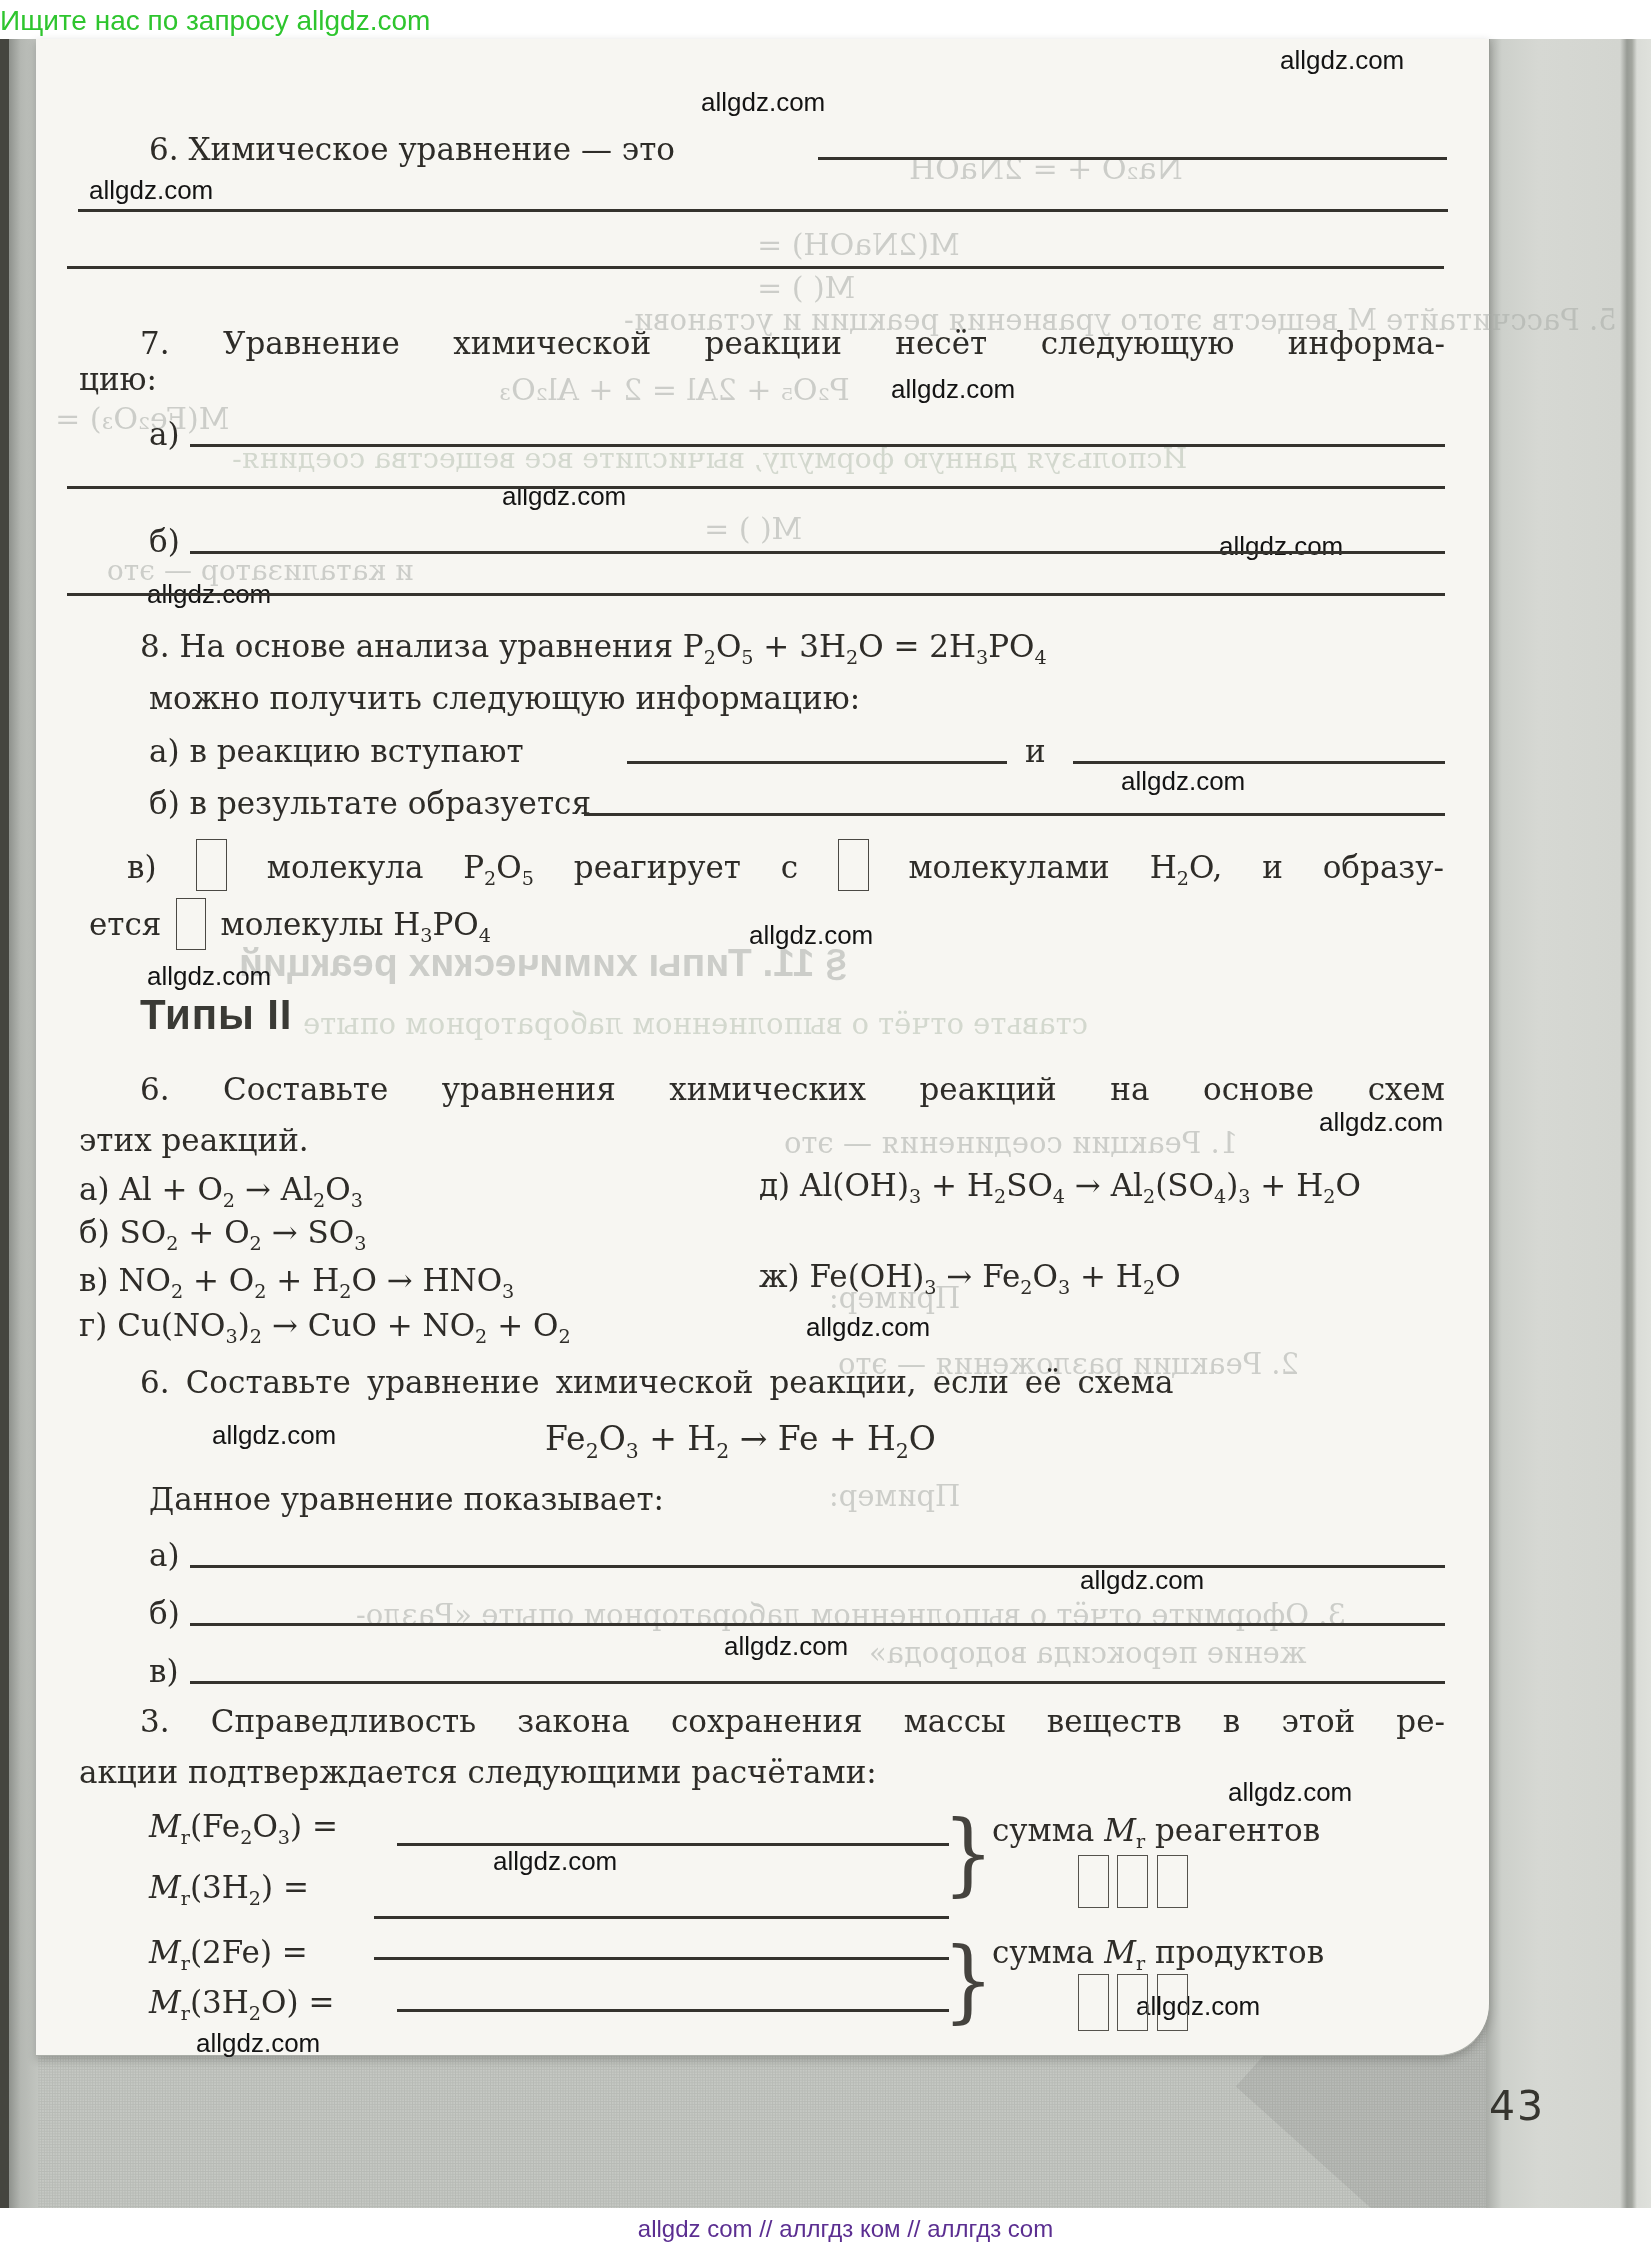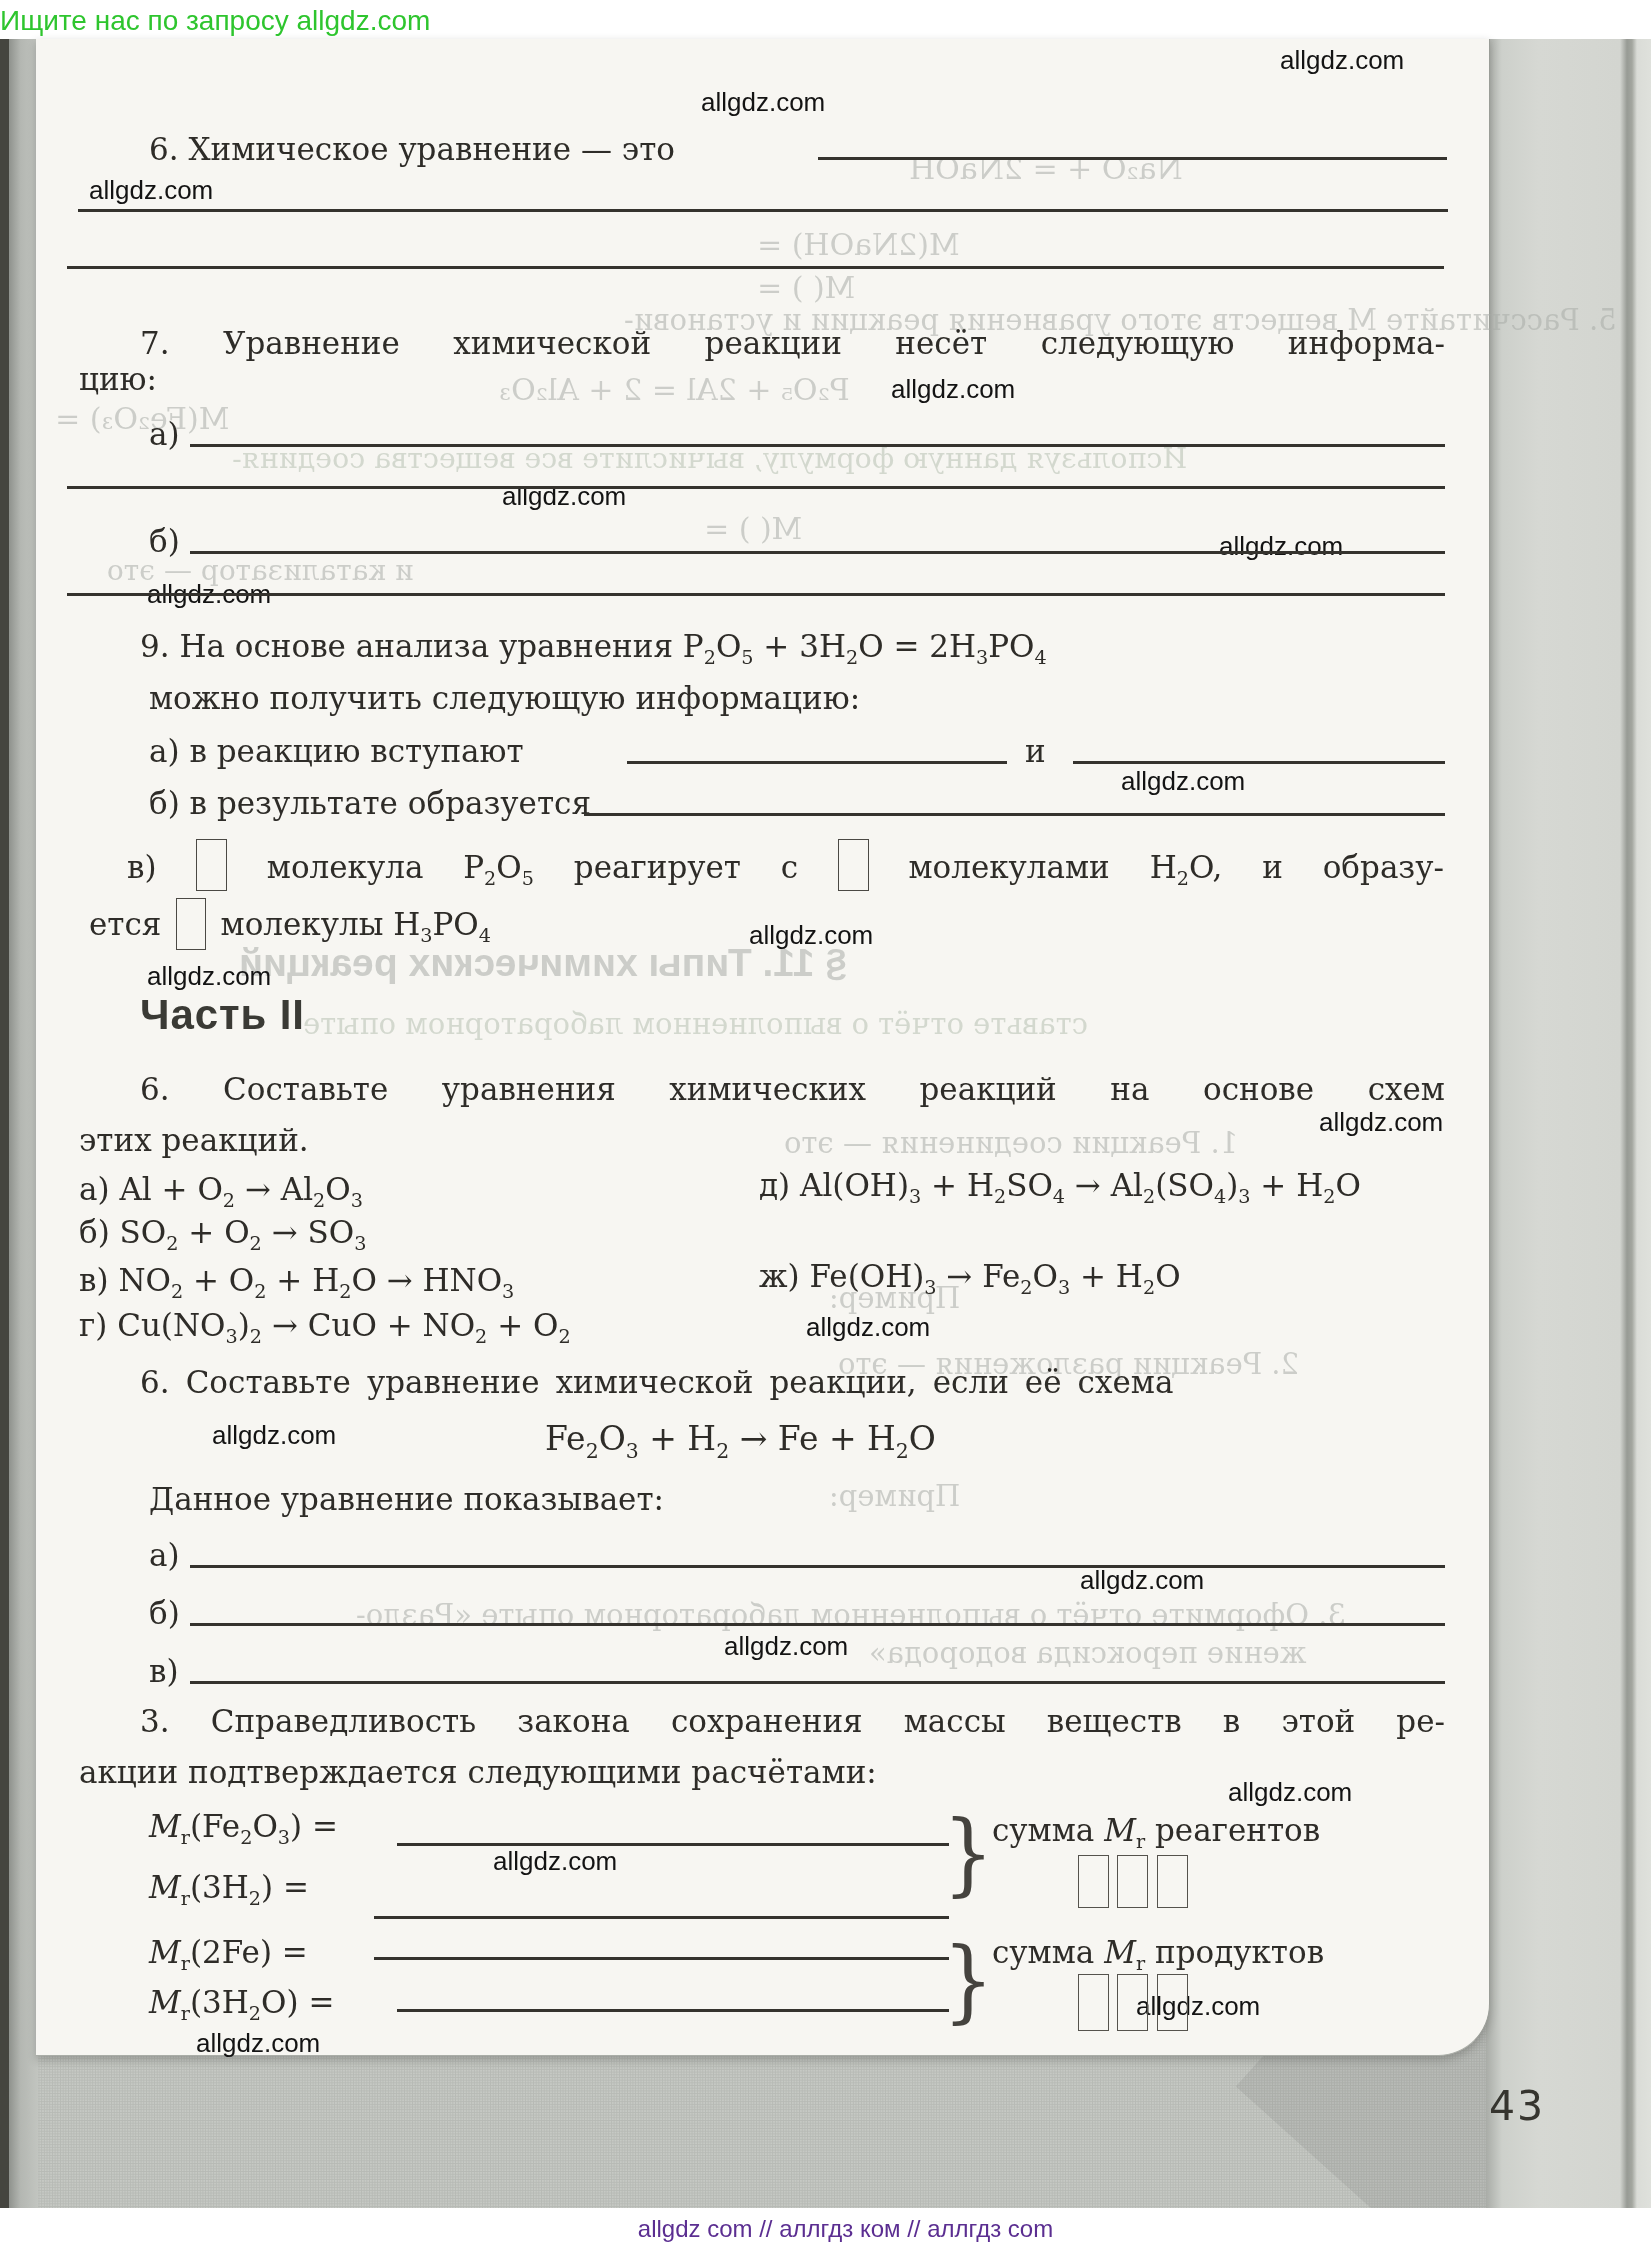--- a/index.html
+++ b/index.html
@@ -112,21 +112,21 @@
 
   <div class="tj" style="left:140px;top:326px;width:1305px">7. Уравнение химической реакции несёт следующую информа-</div>
   <div class="t" style="left:79px;top:362px">цию:</div>
   <div class="t" style="left:149px;top:417px">а)</div>
   <div class="rule" style="left:190px;top:444px;width:1255px"></div>
   <div class="rule" style="left:67px;top:486px;width:1378px"></div>
   <div class="t" style="left:149px;top:524px">б)</div>
   <div class="rule" style="left:190px;top:551px;width:1255px"></div>
   <div class="rule" style="left:67px;top:593px;width:1378px"></div>
 
-  <div class="t" style="left:140px;top:629px"><span>9. На основе анализа уравнения</span> <span>P<sub>2</sub>O<sub>5</sub> + 3H<sub>2</sub>O = 2H<sub>3</sub>PO<sub>4</sub></span></div>
+  <div class="t" style="left:140px;top:629px"><span>8. На основе анализа уравнения</span> <span>P<sub>2</sub>O<sub>5</sub> + 3H<sub>2</sub>O = 2H<sub>3</sub>PO<sub>4</sub></span></div>
   <div class="t" style="left:149px;top:681px">можно получить следующую информацию:</div>
 
   <div class="t" style="left:149px;top:734px">а) в реакцию вступают</div>
   <div class="rule" style="left:627px;top:761px;width:380px"></div>
   <div class="t" style="left:1025px;top:734px">и</div>
   <div class="rule" style="left:1073px;top:761px;width:372px"></div>
 
   <div class="t" style="left:149px;top:786px">б) в результате образуется</div>
   <div class="rule" style="left:584px;top:813px;width:861px"></div>
 
@@ -136,21 +136,21 @@
     <span>молекула P<sub>2</sub>O<sub>5</sub> реагирует с</span>
     <span class="wbox"></span>
     <span>молекулами H<sub>2</sub>O, и образу-</span>
   </div>
   <div class="vrow" style="left:89px;top:898px">
     <span>ется</span>
     <span class="wbox" style="vertical-align:0"></span>
     <span>молекулы H<sub>3</sub>PO<sub>4</sub></span>
   </div>
 
-  <div class="part-heading" style="left:140px;top:991px">Часть II</div>
+  <div class="part-heading" style="left:140px;top:991px">Типы II</div>
 
   <div class="tj" style="left:140px;top:1072px;width:1305px">6. Составьте уравнения химических реакций на основе схем</div>
   <div class="t" style="left:79px;top:1123px">этих реакций.</div>
 
   <div class="t" style="left:79px;top:1172px">а) Al + O<sub>2</sub> → Al<sub>2</sub>O<sub>3</sub></div>
   <div class="t" style="left:79px;top:1215px">б) SO<sub>2</sub> + O<sub>2</sub> → SO<sub>3</sub></div>
   <div class="t" style="left:79px;top:1263px">в) NO<sub>2</sub> + O<sub>2</sub> + H<sub>2</sub>O → HNO<sub>3</sub></div>
   <div class="t" style="left:79px;top:1308px">г) Cu(NO<sub>3</sub>)<sub>2</sub> → CuO + NO<sub>2</sub> + O<sub>2</sub></div>
   <div class="t" style="left:759px;top:1168px">д) Al(OH)<sub>3</sub> + H<sub>2</sub>SO<sub>4</sub> → Al<sub>2</sub>(SO<sub>4</sub>)<sub>3</sub> + H<sub>2</sub>O</div>
   <div class="t" style="left:759px;top:1259px">ж) Fe(OH)<sub>3</sub> → Fe<sub>2</sub>O<sub>3</sub> + H<sub>2</sub>O</div>

